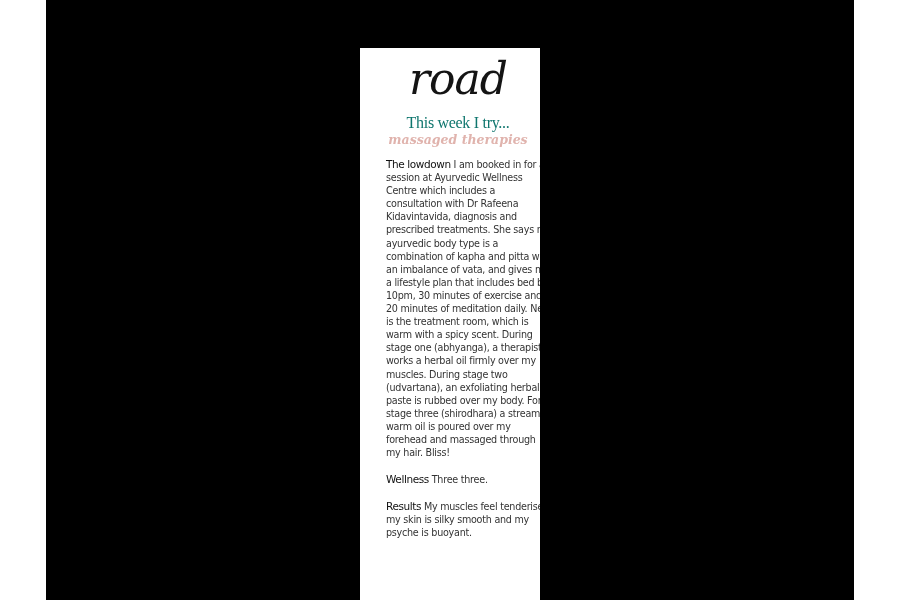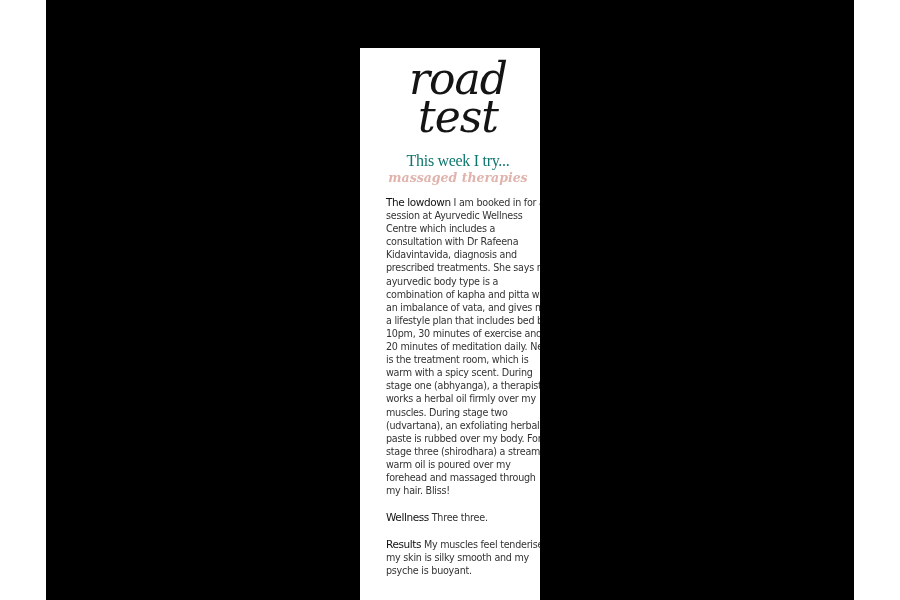--- a/index.html
+++ b/index.html
@@ -41,21 +41,20 @@
   .label { font-weight: 400; color: #111111; letter-spacing: -0.4px; font-size: 10.5px; }
 </style>
 </head>
 <body>
 
 <div class="backdrop"></div>
 
 <div class="column">
   <div class="masthead">
     <div>road</div>
-    <div>test</div>
   </div>
   <div class="kicker">This week I try...</div>
   <div class="subject">massaged therapies</div>
 
   <div class="body-text">
     <p><span class="label">The lowdown</span><span> I am booked in for a session at Ayurvedic Wellness Centre which includes a consultation with Dr Rafeena Kidavintavida, diagnosis and prescribed treatments. She says my ayurvedic body type is a combination of kapha and pitta with an imbalance of vata, and gives me a lifestyle plan that includes bed by 10pm, 30 minutes of exercise and 20 minutes of meditation daily. Next is the treatment room, which is warm with a spicy scent. During stage one (abhyanga), a therapist works a herbal oil firmly over my muscles. During stage two (udvartana), an exfoliating herbal paste is rubbed over my body. For stage three (shirodhara) a stream of warm oil is poured over my forehead and massaged through my hair. Bliss!</span></p>
     <p><span class="label">Wellness</span><span> Three three.</span></p>
     <p><span class="label">Results</span><span> My muscles feel tenderised, my skin is silky smooth and my psyche is buoyant.</span></p>
 
   </div>

